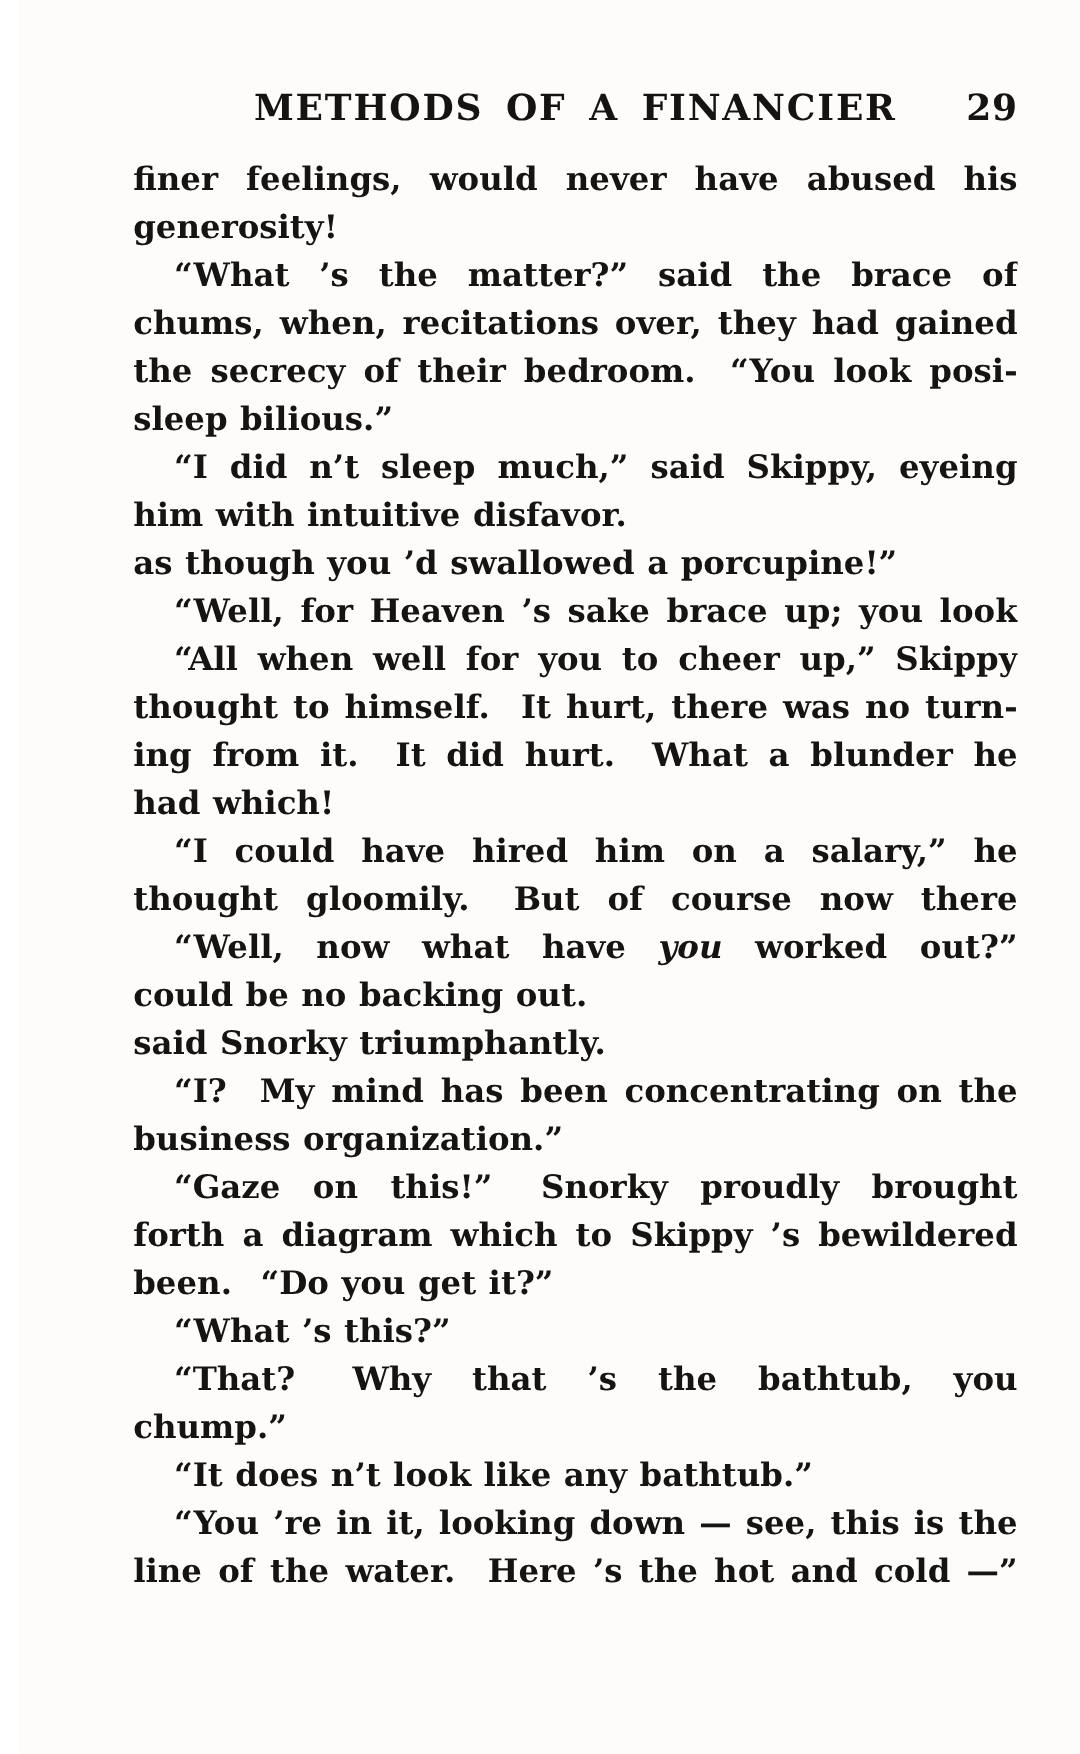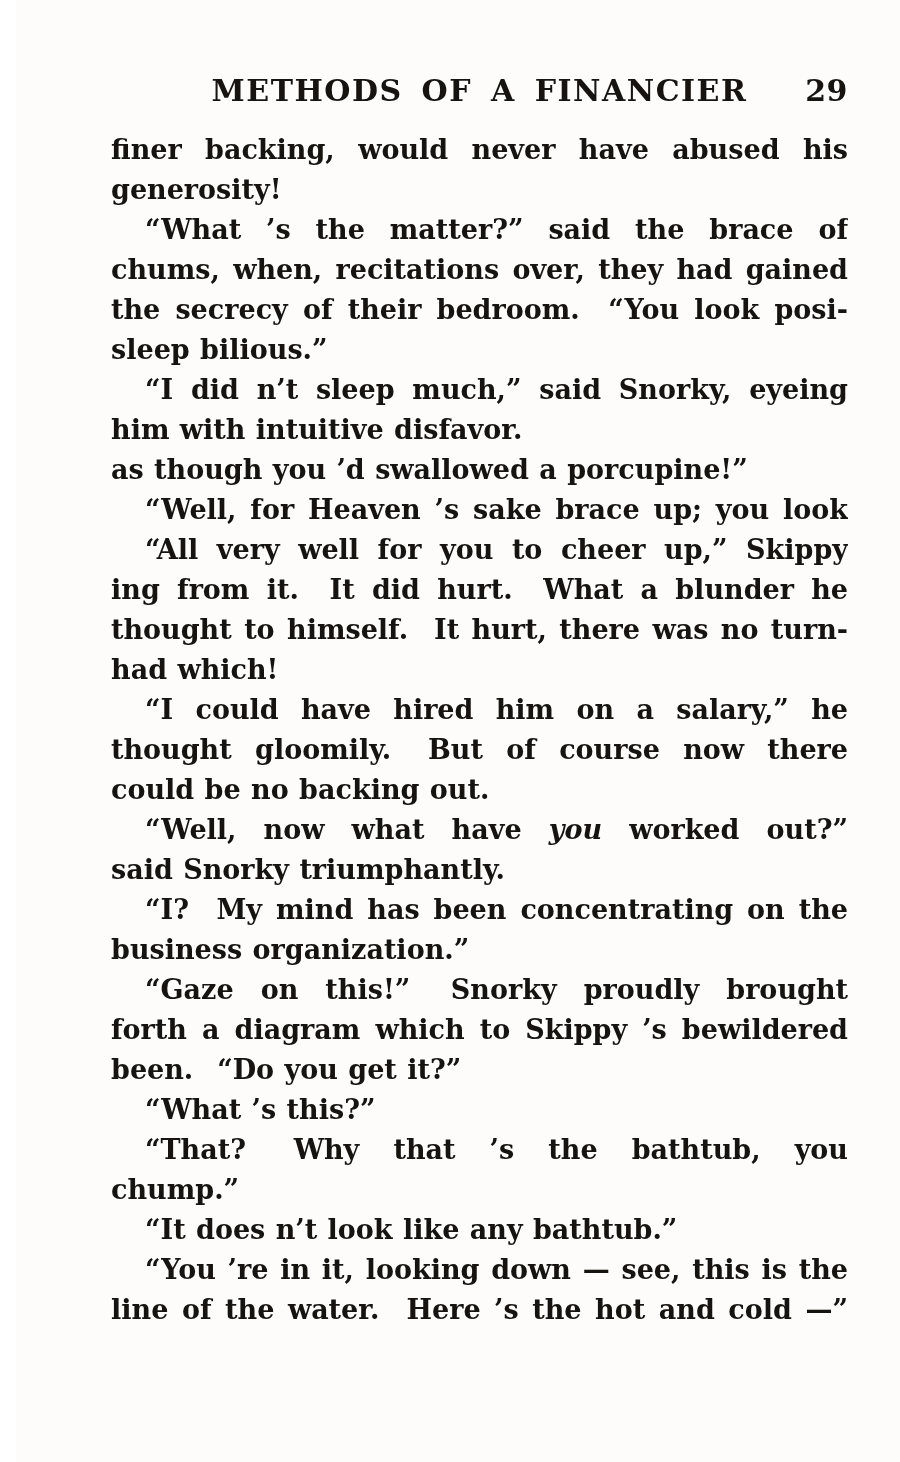--- a/index.html
+++ b/index.html
@@ -57,38 +57,38 @@
 </head>
 <body>
 
 <div class="page" style="background: rgb(253, 252, 250); color: rgb(22, 19, 16);">
   <div class="running-header">
     <div class="title">METHODS OF A FINANCIER</div>
     <div class="pagenum">29</div>
   </div>
 
   <div class="body-text">
-      <div class="line"><span>finer backing, would never have abused his</span></div>
+      <div class="line"><span>finer feelings, would never have abused his</span></div>
       <div class="line end"><span>generosity!</span></div>
       <div class="line indent"><span>“What ’s the matter?” said the brace of</span></div>
       <div class="line"><span>chums, when, recitations over, they had gained</span></div>
       <div class="line"><span>the secrecy of their bedroom.  “You look posi-</span></div>
       <div class="line end"><span>sleep bilious.”</span></div>
-      <div class="line indent"><span>“I did n’t sleep much,” said Snorky, eyeing</span></div>
+      <div class="line indent"><span>“I did n’t sleep much,” said Skippy, eyeing</span></div>
       <div class="line end"><span>him with intuitive disfavor.</span></div>
       <div class="line end"><span>as though you ’d swallowed a porcupine!”</span></div>
       <div class="line indent"><span>“Well, for Heaven ’s sake brace up; you look</span></div>
-      <div class="line indent"><span>“All very well for you to cheer up,” Skippy</span></div>
+      <div class="line indent"><span>“All when well for you to cheer up,” Skippy</span></div>
+      <div class="line"><span>thought to himself.  It hurt, there was no turn-</span></div>
       <div class="line"><span>ing from it.  It did hurt.  What a blunder he</span></div>
-      <div class="line"><span>thought to himself.  It hurt, there was no turn-</span></div>
       <div class="line end"><span>had which!</span></div>
       <div class="line indent"><span>“I could have hired him on a salary,” he</span></div>
       <div class="line"><span>thought gloomily.  But of course now there</span></div>
+      <div class="line indent"><span>“Well, now what have </span><span class="it">you</span><span> worked out?”</span></div>
       <div class="line end"><span>could be no backing out.</span></div>
-      <div class="line indent"><span>“Well, now what have </span><span class="it">you</span><span> worked out?”</span></div>
       <div class="line end"><span>said Snorky triumphantly.</span></div>
       <div class="line indent"><span>“I?  My mind has been concentrating on the</span></div>
       <div class="line end"><span>business organization.”</span></div>
       <div class="line indent"><span>“Gaze on this!”  Snorky proudly brought</span></div>
       <div class="line"><span>forth a diagram which to Skippy ’s bewildered</span></div>
       <div class="line end"><span>been.  “Do you get it?”</span></div>
       <div class="line indent end"><span>“What ’s this?”</span></div>
       <div class="line indent"><span>“That?  Why that ’s the bathtub, you</span></div>
       <div class="line end"><span>chump.”</span></div>
       <div class="line indent end"><span>“It does n’t look like any bathtub.”</span></div>

